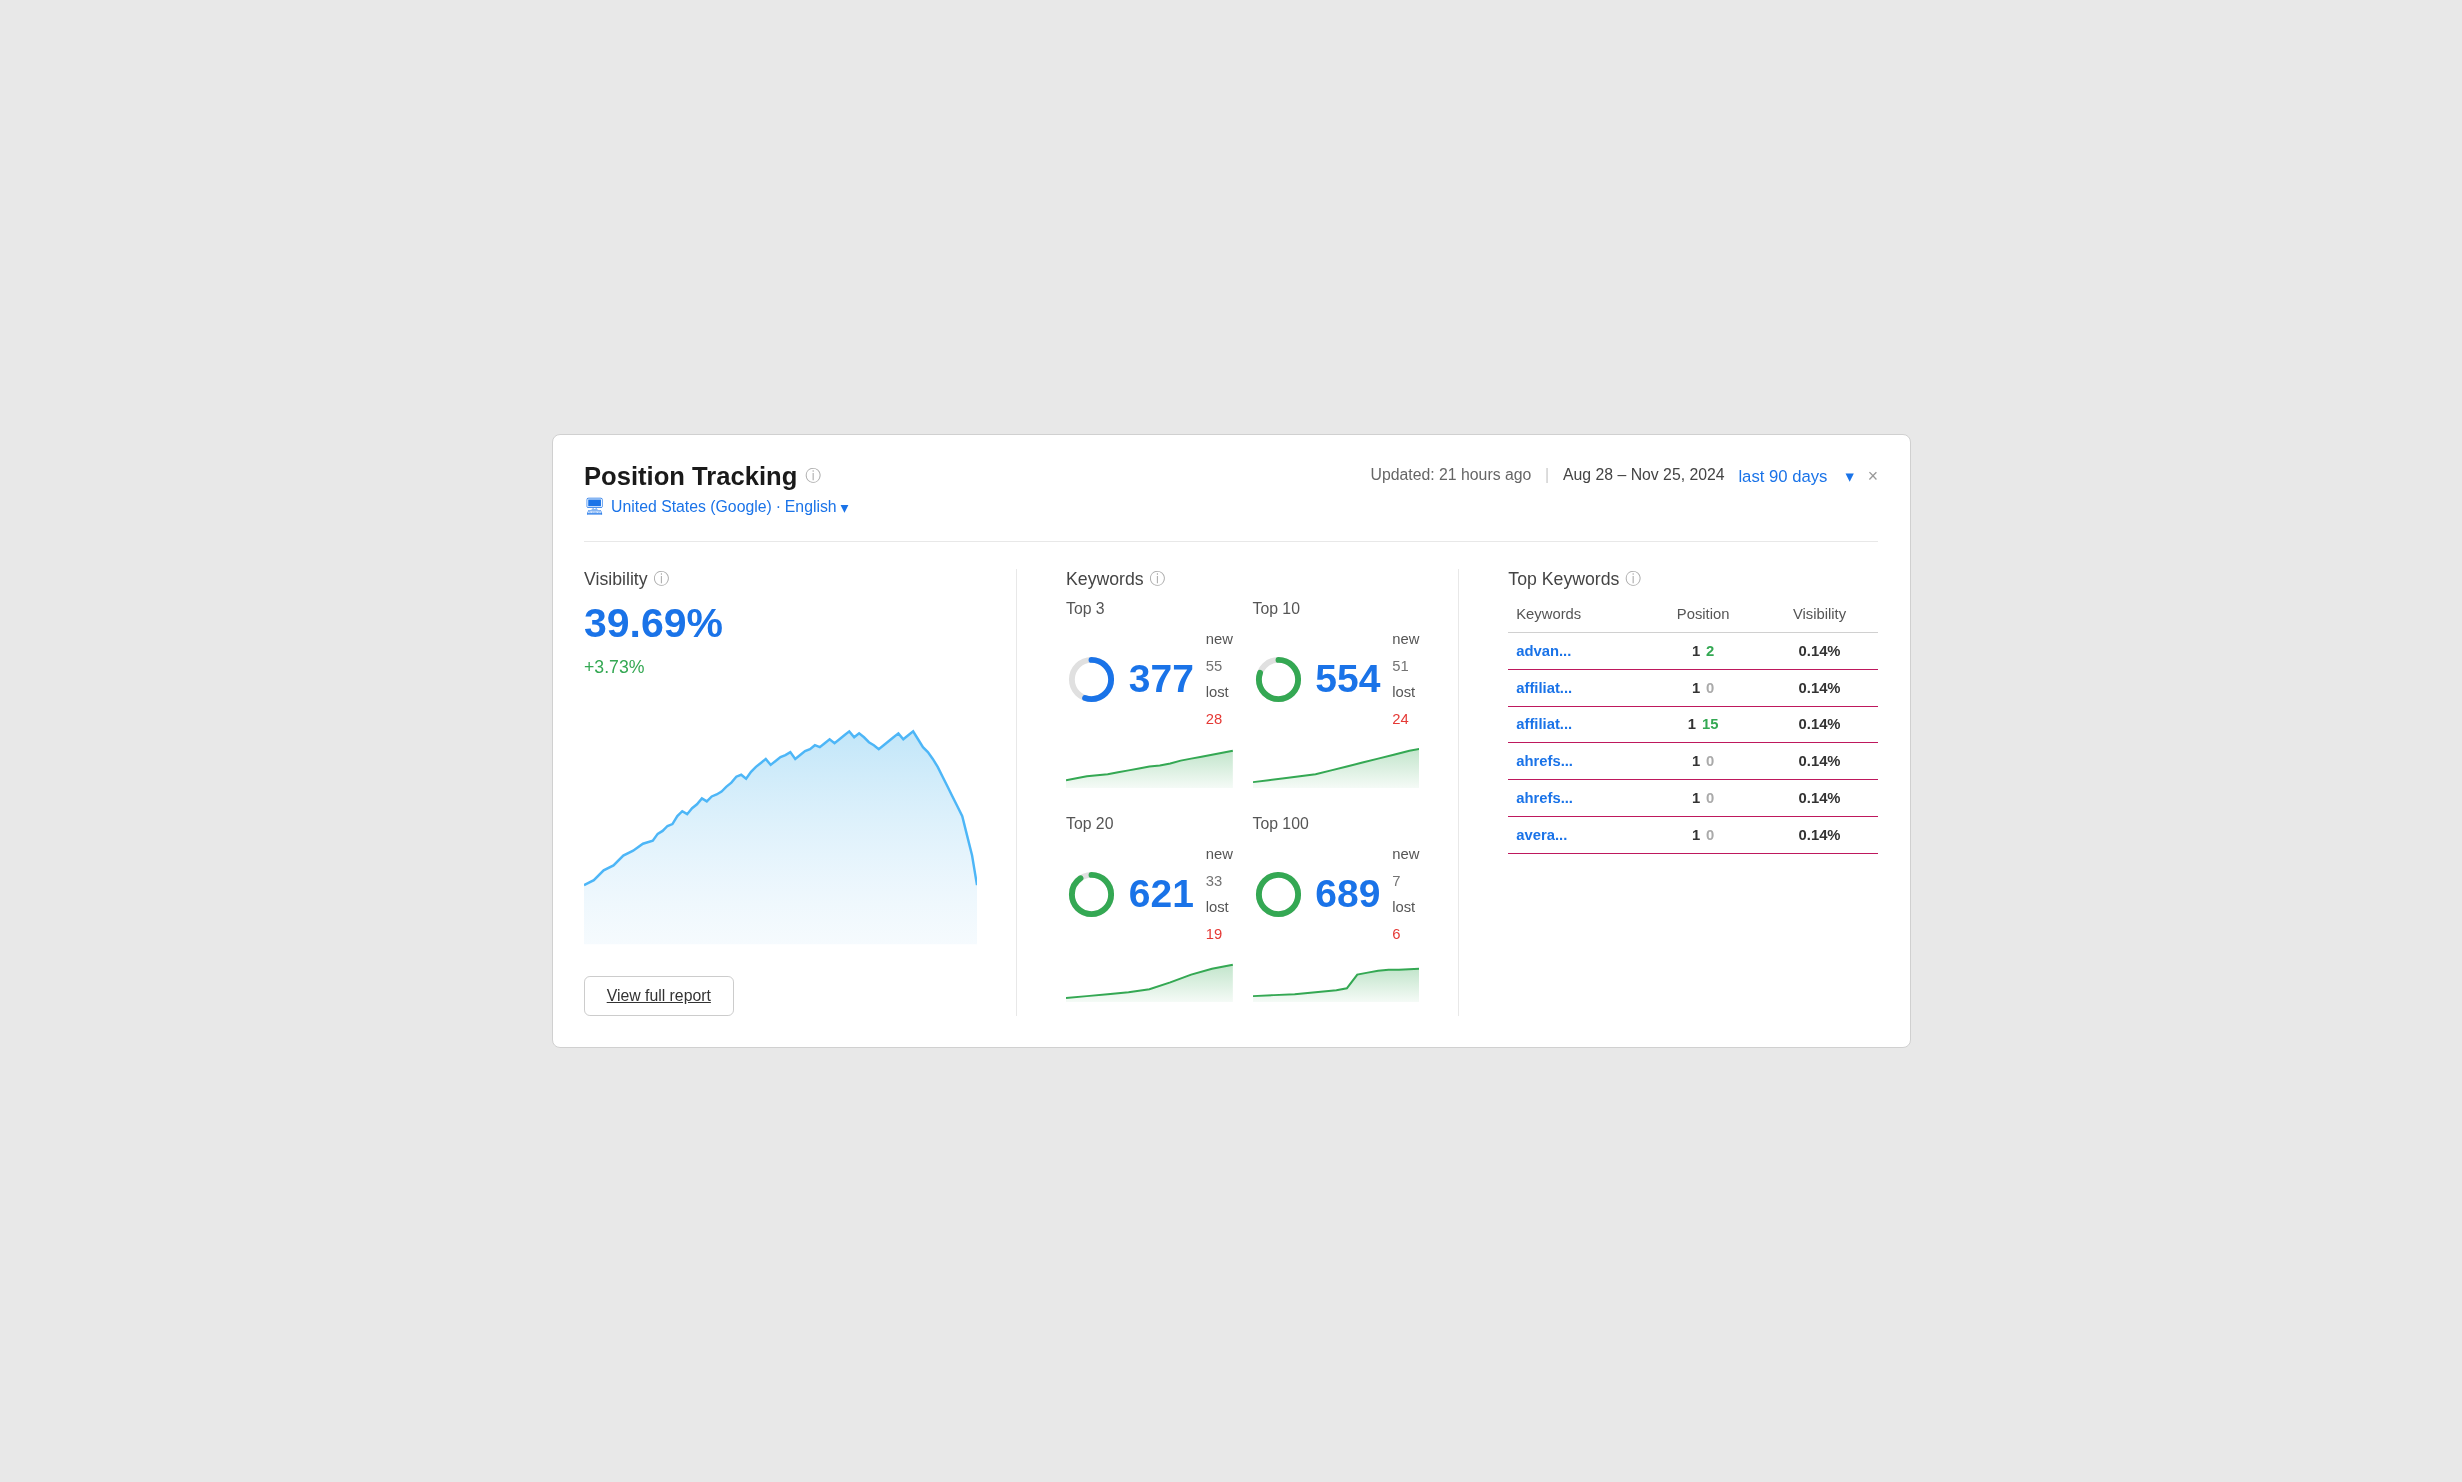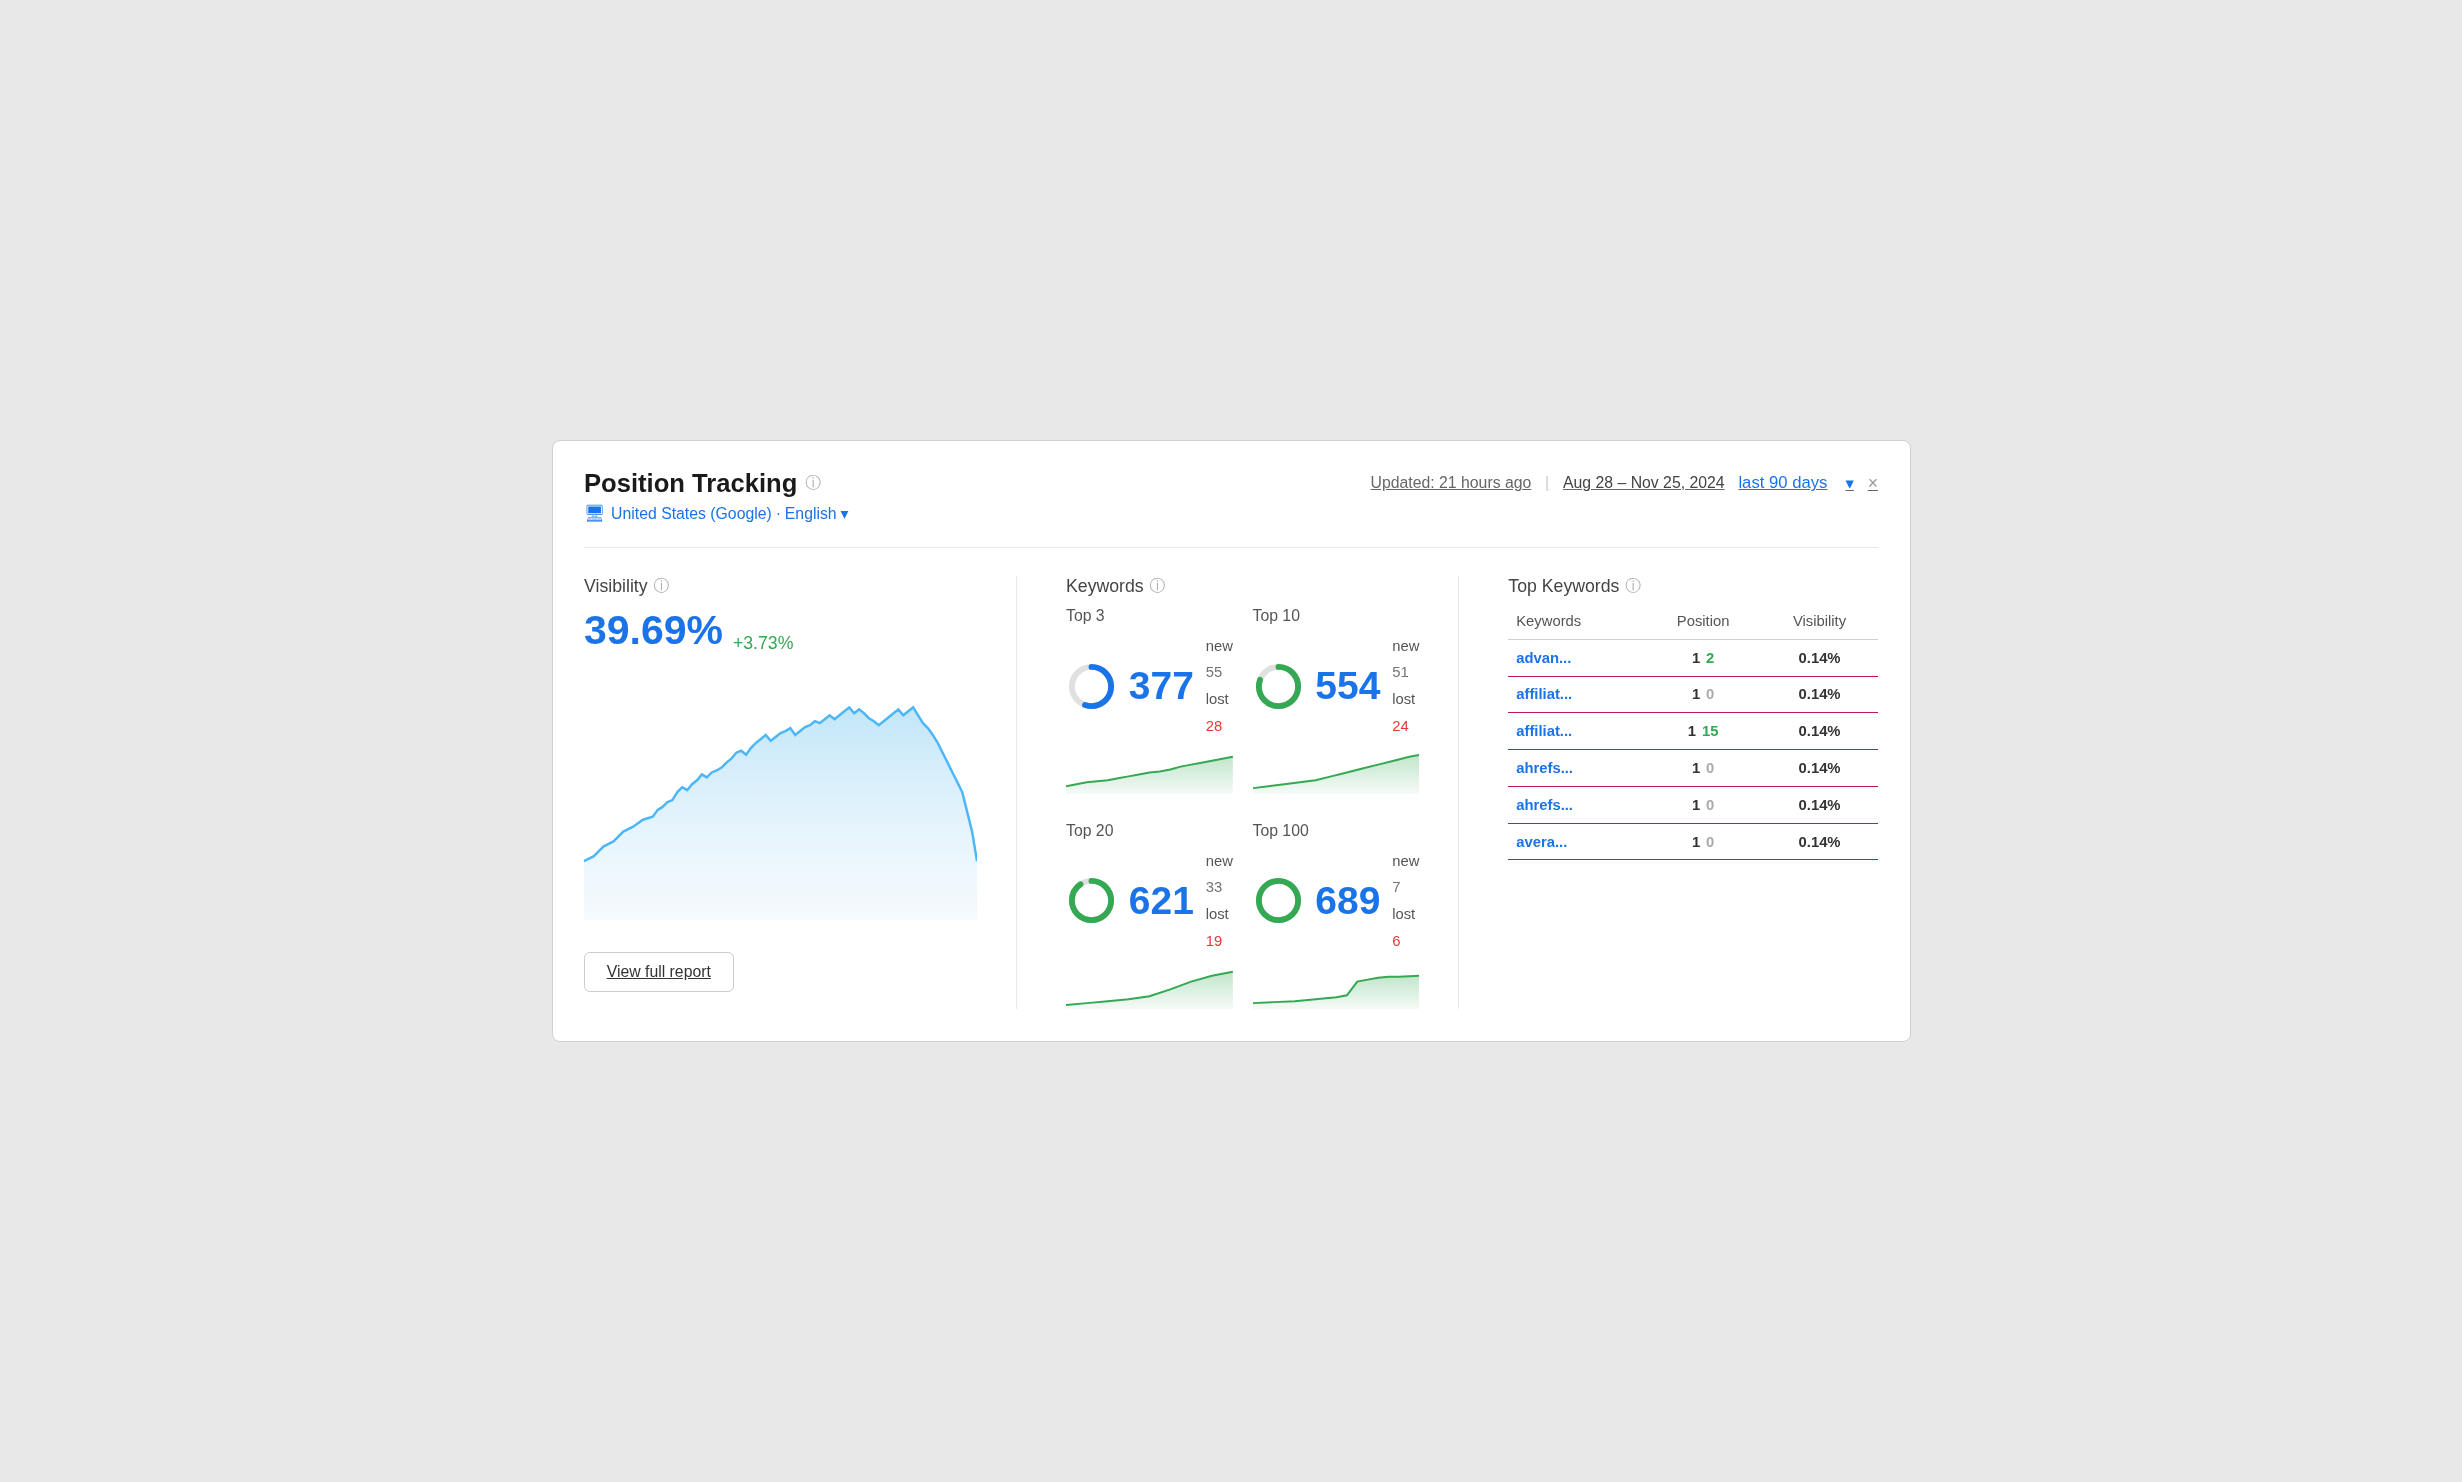--- a/index.html
+++ b/index.html
@@ -36,25 +36,23 @@
       font-weight: 700;
       color: #1a1a1a;
     }
     .info-icon {
       color: #aaa;
       font-size: 15.8px;
       cursor: pointer;
     }
     .header-right {
       display: flex;
-      align-items: center;
       gap: 13.8px;
       color: #666;
       font-size: 15.8px;
-      text-decoration: underline;
     }
     .header-right .separator {
       color: #ccc;
     }
     .date-range {
       color: #444;
     }
     .period-btn {
       color: #1a73e8;
       font-size: 16.7px;
@@ -109,22 +107,23 @@
       display: flex;
       align-items: center;
       gap: 5.9px;
       margin-bottom: 9.9px;
     }
     .visibility-value {
       font-size: 41px;
       font-weight: 700;
       color: #1a73e8;
       display: flex;
-      align-items: flex-end;
+      align-items: flex-start;
       gap: 9.9px;
+      flex-direction: column;
     }
     .visibility-change {
       font-size: 17.7px;
       color: #34a853;
       font-weight: 400;
     }
     .chart-area {
       margin-top: 9.9px;
       position: relative;
       height: 276px;

